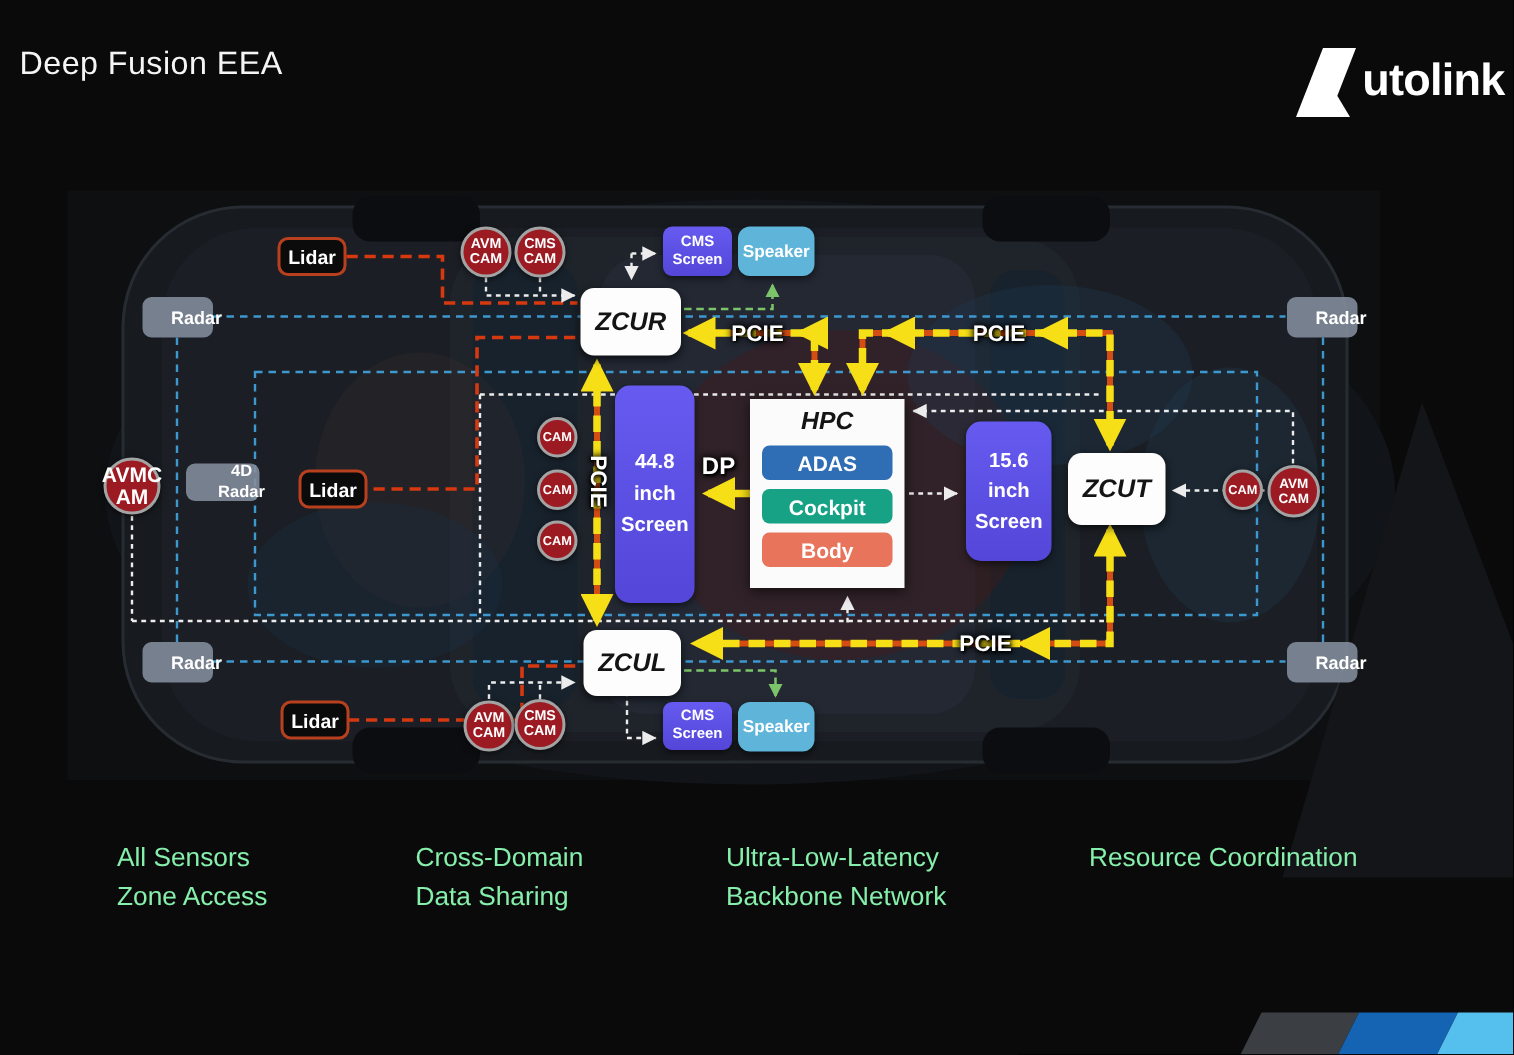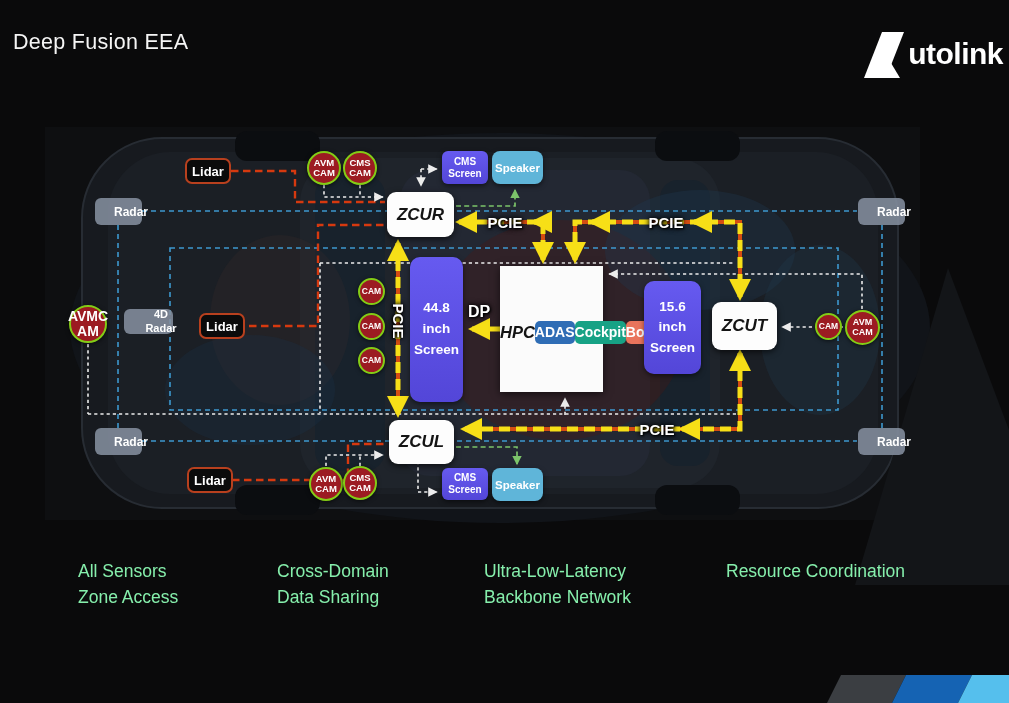--- a/index.html
+++ b/index.html
@@ -16,24 +16,24 @@
         box-sizing:border-box;z-index:5;}
   .zcu{background:#fdfdfd;border-radius:9px;color:#141414;font-weight:800;font-style:italic;
        font-size:17px;box-shadow:0 2px 6px rgba(0,0,0,.65);}
   .purple{background:linear-gradient(180deg,#665af0,#5346d8);border-radius:10px;color:#fff;
           font-weight:700;box-shadow:0 2px 5px rgba(0,0,0,.5);}
   .speaker{background:#5fb5d9;border-radius:8px;color:#fff;font-weight:700;font-size:11.5px;
            box-shadow:0 2px 5px rgba(0,0,0,.5);}
   .gray{background:rgba(132,142,158,.88);border-radius:6px;color:#fff;font-weight:600;font-size:12px;padding-left:25px;}
   .lidar{background:#0b0b0b;border:2px solid #b8401e;border-radius:7px;color:#fff;
          font-weight:700;font-size:13px;}
-  .cam{background:#9c1b22;border:2px solid #84cc16;border-radius:50%;color:#fff;font-weight:700;
+  .cam{background:#9c1b22;border:2px solid #a3a3a3;border-radius:50%;color:#fff;font-weight:700;
        line-height:1.08;z-index:6;box-shadow:0 1px 4px rgba(0,0,0,.6);}
   .hpc{background:#fbfbfb;border-radius:0;box-shadow:0 2px 8px rgba(0,0,0,.6);
-       display:flex;flex-direction:row;align-items:center;z-index:5;}
+       display:flex;flex-direction:column;align-items:center;z-index:5;}
   .hpc-title{font-weight:800;font-style:italic;font-size:16.5px;color:#141414;margin-top:6px;}
   .hpc-bar{width:87px;height:23px;border-radius:5px;margin-top:6px;display:flex;align-items:center;
            justify-content:center;color:#fff;font-weight:700;font-size:14px;}
   .bar-adas{background:#2f6db5;}
   .bar-cockpit{background:#17a285;}
   .bar-body{background:#e9745c;}
   .buslabel{color:#fff;font-weight:800;font-size:15px;z-index:7;text-align:center;
             text-shadow:0 0 4px #000,0 0 6px #000,1px 1px 2px #000;}
   .footer-item{color:#86efac;font-weight:400;font-size:17.5px;line-height:26px;z-index:4;}
   svg{position:absolute;left:0;top:0;pointer-events:none;}

